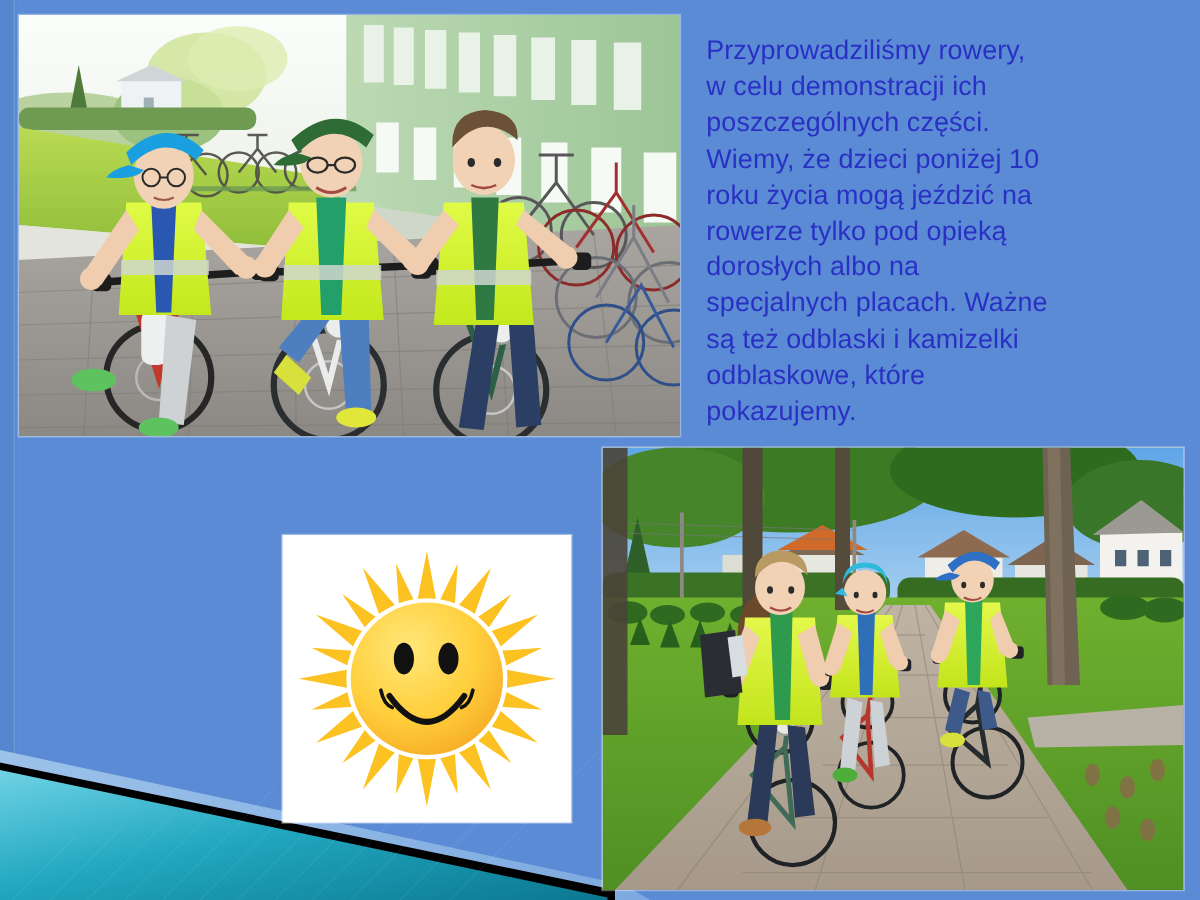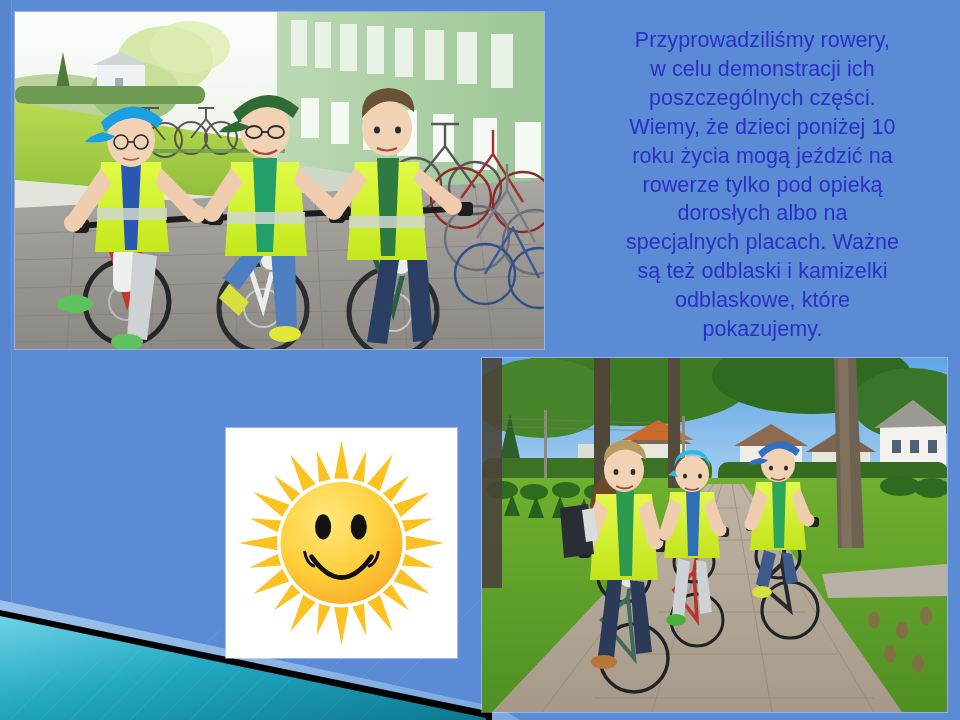--- a/index.html
+++ b/index.html
@@ -27,21 +27,21 @@
 
   
   .deco{position:absolute;left:0;bottom:0;width:520px;height:140px;z-index:4;}
 
   
   .text-block{
     position:absolute;left:565px;top:26px;width:395px;
     color:#2b30c4;
     font-size:21.5px;
     line-height:1.345;
-    text-align:center;
+    text-align:left;
     font-weight:400;
     letter-spacing:.1px;
     z-index:6;
     white-space:pre-line;
   }
 
   
   .photo{
     position:absolute;overflow:hidden;background:#cfd8c8;
     z-index:5;

